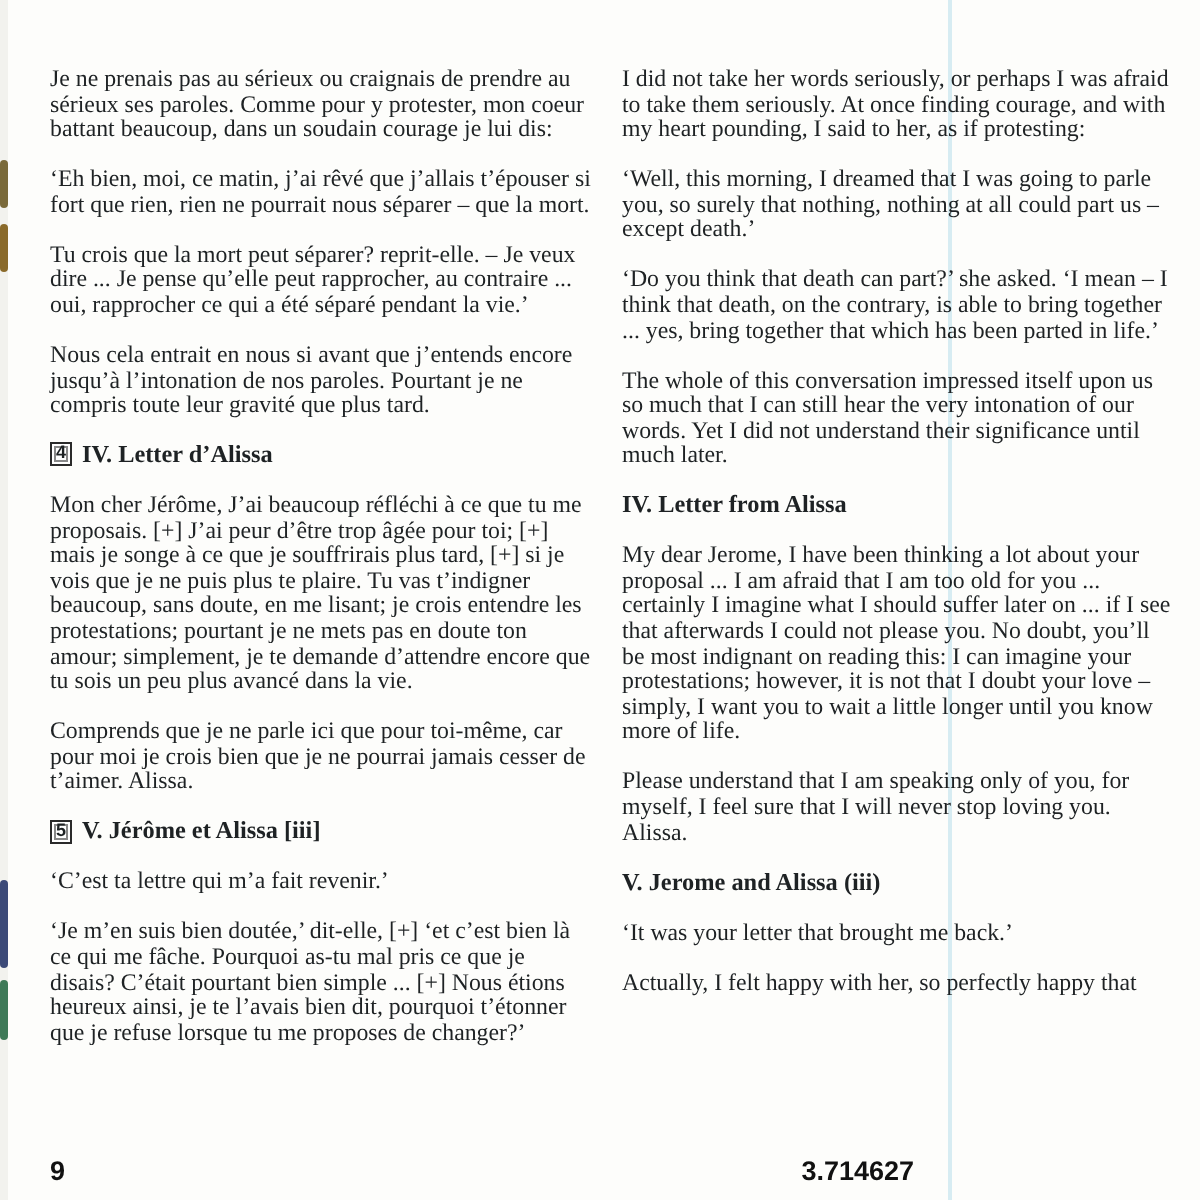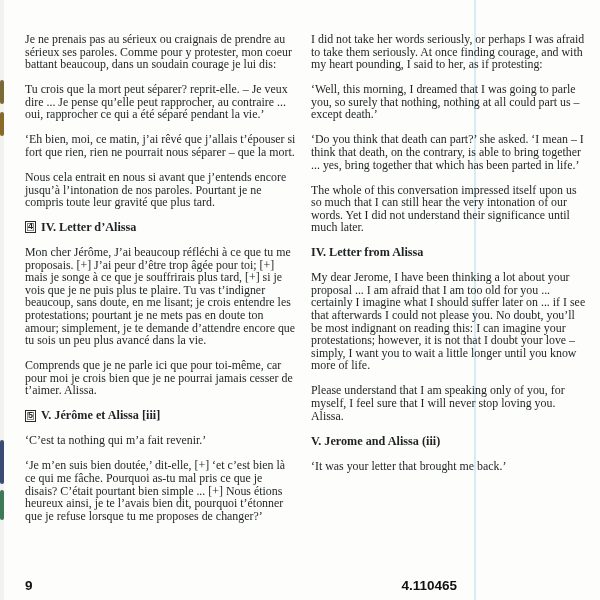--- a/index.html
+++ b/index.html
@@ -98,47 +98,48 @@
 <div class="page">
   <div class="edge-left"></div>
   <div class="binding-mark" style="top:80px;height:24px;background:#7a6a3a;"></div>
   <div class="binding-mark" style="top:112px;height:24px;background:#8a6a2a;"></div>
   <div class="binding-mark" style="top:440px;height:44px;background:#3c4a78;"></div>
   <div class="binding-mark" style="top:490px;height:30px;background:#3f7a58;"></div>
   <div class="edge-right"></div>
 
   <div class="col col-left" id="col-left">
       <p class="para">Je ne prenais pas au sérieux ou craignais de prendre au sérieux ses paroles. Comme pour y protester, mon coeur battant beaucoup, dans un soudain courage je lui dis:</p>
+      <p class="para">‘Eh bien, moi, ce matin, j’ai rêvé que j’allais t’épouser si fort que rien, rien ne pourrait nous séparer – que la mort.</p>
       <p class="para">Tu crois que la mort peut séparer? reprit-elle. – Je veux dire ... Je pense qu’elle peut rapprocher, au contraire ... oui, rapprocher ce qui a été séparé pendant la vie.’</p>
-      <p class="para">‘Eh bien, moi, ce matin, j’ai rêvé que j’allais t’épouser si fort que rien, rien ne pourrait nous séparer – que la mort.</p>
       <p class="para">Nous cela entrait en nous si avant que j’entends encore jusqu’à l’intonation de nos paroles. Pourtant je ne compris toute leur gravité que plus tard.</p>
       <div class="heading">
         <span class="track-box">4</span>
         <span>IV. Letter d’Alissa</span>
       </div>
       <p class="para">Mon cher Jérôme, J’ai beaucoup réfléchi à ce que tu me proposais. [+] J’ai peur d’être trop âgée pour toi; [+] mais je songe à ce que je souffrirais plus tard, [+] si je vois que je ne puis plus te plaire. Tu vas t’indigner beaucoup, sans doute, en me lisant; je crois entendre les protestations; pourtant je ne mets pas en doute ton amour; simplement, je te demande d’attendre encore que tu sois un peu plus avancé dans la vie.</p>
       <p class="para">Comprends que je ne parle ici que pour toi-même, car pour moi je crois bien que je ne pourrai jamais cesser de t’aimer. Alissa.</p>
       <div class="heading">
         <span class="track-box">5</span>
         <span>V. Jérôme et Alissa [iii]</span>
       </div>
-      <p class="para">‘C’est ta nothing qui m’a fait revenir.’</p>
+      <p class="para">‘C’est ta lettre qui m’a fait revenir.’</p>
       <p class="para">‘Je m’en suis bien doutée,’ dit-elle, [+] ‘et c’est bien là ce qui me fâche. Pourquoi as-tu mal pris ce que je disais? C’était pourtant bien simple ... [+] Nous étions heureux ainsi, je te l’avais bien dit, pourquoi t’étonner que je refuse lorsque tu me proposes de changer?’</p>
     </div>
   <div class="col col-right" id="col-right">
       <p class="para">I did not take her words seriously, or perhaps I was afraid to take them seriously. At once finding courage, and with my heart pounding, I said to her, as if protesting:</p>
       <p class="para">‘Well, this morning, I dreamed that I was going to parle you, so surely that nothing, nothing at all could part us – except death.’</p>
       <p class="para">‘Do you think that death can part?’ she asked. ‘I mean – I think that death, on the contrary, is able to bring together ... yes, bring together that which has been parted in life.’</p>
       <p class="para">The whole of this conversation impressed itself upon us so much that I can still hear the very intonation of our words. Yet I did not understand their significance until much later.</p>
       <div class="heading">
         <span>IV. Letter from Alissa</span>
       </div>
       <p class="para">My dear Jerome, I have been thinking a lot about your proposal ... I am afraid that I am too old for you ... certainly I imagine what I should suffer later on ... if I see that afterwards I could not please you. No doubt, you’ll be most indignant on reading this: I can imagine your protestations; however, it is not that I doubt your love – simply, I want you to wait a little longer until you know more of life.</p>
       <p class="para">Please understand that I am speaking only of you, for myself, I feel sure that I will never stop loving you. Alissa.</p>
       <div class="heading">
         <span>V. Jerome and Alissa (iii)</span>
       </div>
       <p class="para">‘It was your letter that brought me back.’</p>
+      <p class="para">Actually, I felt happy with her, so perfectly happy that</p>
     </div>
 
   <div class="page-number">9</div>
-  <div class="catalog-number">4.110465</div>
+  <div class="catalog-number">3.714627</div>
 </div>
 
 </body></html>

